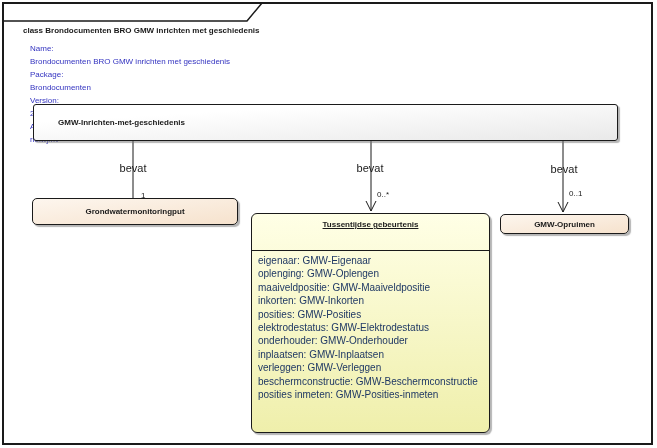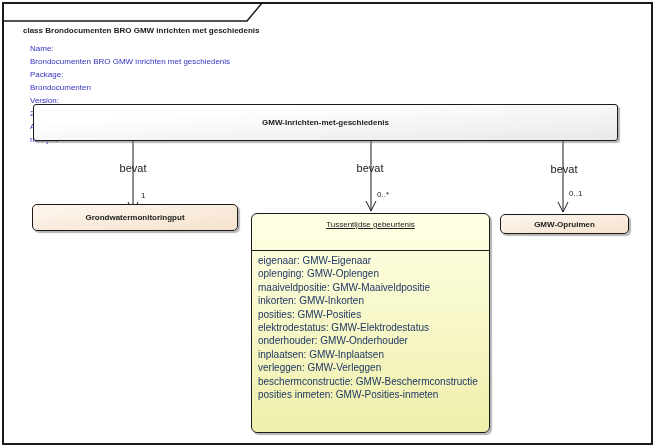--- a/index.html
+++ b/index.html
@@ -23,42 +23,42 @@
   .meta-value { white-space:nowrap; }
 
   
   .uml-box {
     position:absolute; box-sizing:border-box; border:1px solid #1a1a1a;
     box-shadow:2px 2px 1px rgba(120,120,120,0.55);
   }
   .main-class {
     left:33px; top:104px; width:585px; height:37px; border-radius:3px;
     background:linear-gradient(to bottom right,#ffffff 25%,#e9e9e9);
-    display:flex; align-items:center; justify-content:center;
-    font-size:8px; font-weight:bold;
+    display:flex; align-items:center; justify-content:flex-start;
+    font-size:8px; font-weight:bold;padding-left:24px;
   }
   .peach {
     border-radius:5px;
     background:linear-gradient(to bottom right,#fdf6ee,#f6e2cd);
     display:flex; align-items:center; justify-content:center;
     font-size:8px; font-weight:bold;
   }
-  .left-class  { left:32px;  top:204px; width:206px; height:27px; }
+  .left-class  { left:32px;  top:198px; width:206px; height:27px; }
   .right-class { left:500px; top:214px; width:129px; height:20px; }
 
   .choice-class {
     left:251px; top:213px; width:239px; height:220px; border-radius:6px;
     background:linear-gradient(to bottom,#ffffe6,#efefab);
   }
   .choice-header {
     height:37px; box-sizing:border-box; border-bottom:1px solid #1a1a1a;
     text-align:center; padding-top:4px;
   }
   .stereotype { font-size:8px; font-weight:bold; line-height:12px; }
-  .choice-name { font-size:8px; font-weight:normal; text-decoration:underline; line-height:14px; }
+  .choice-name { font-size:8px; font-weight:bold; text-decoration:underline; line-height:14px; }
   .attr-list { padding:3px 4px 0 6px; font-size:10px; color:#1f3864; }
   .attr-row { line-height:13.4px; white-space:nowrap; }
 
   
   .conn-label {
     position:absolute; font-size:11px; color:#1a1a1a; white-space:nowrap;
     transform:translateX(-50%);
   }
   .mult-label { position:absolute; font-size:8px; color:#1a1a1a; white-space:nowrap; }
 </style>

